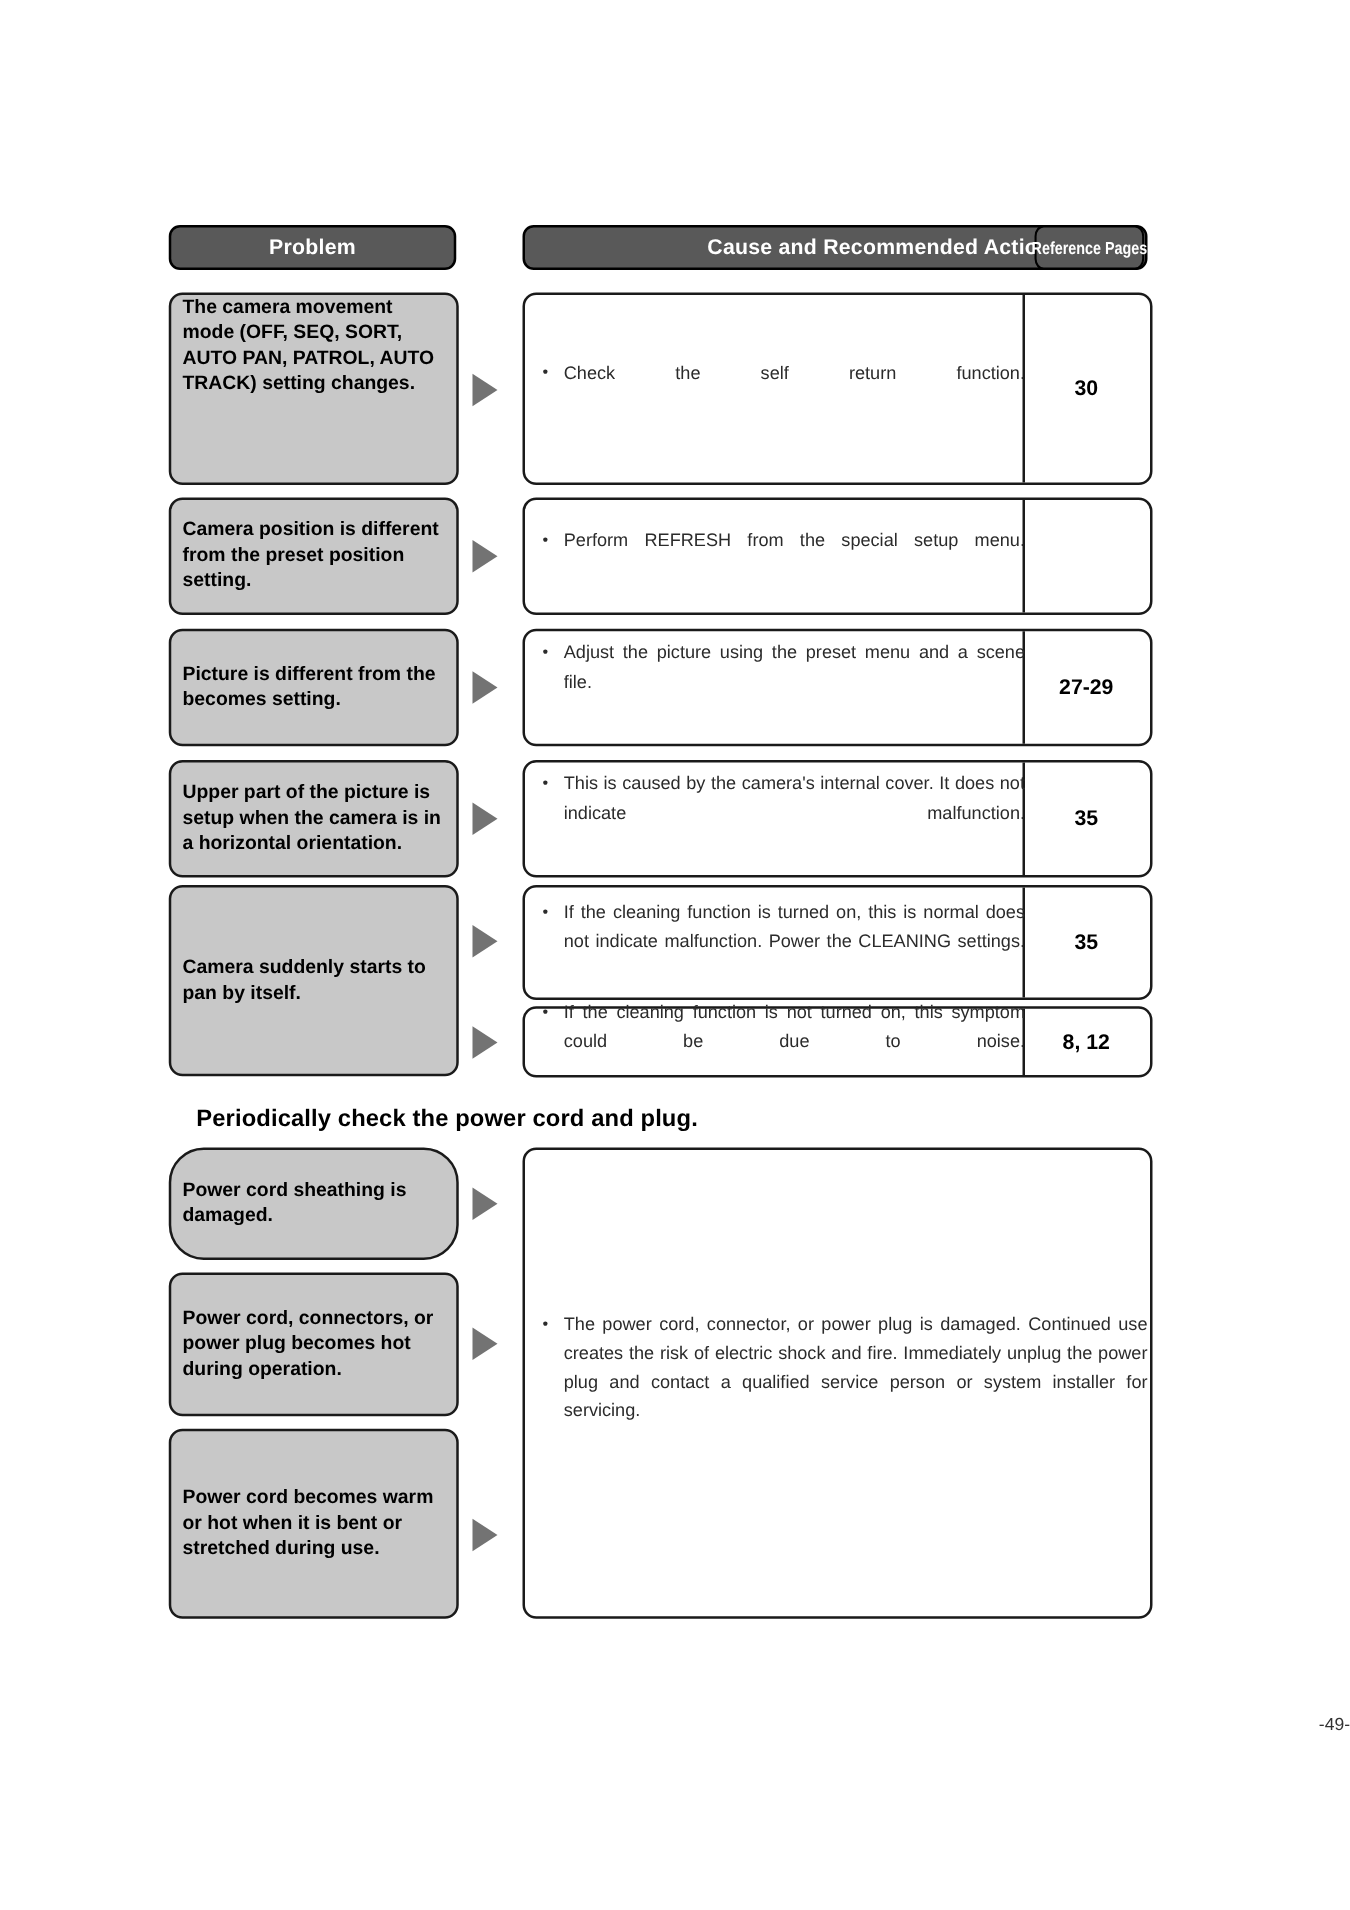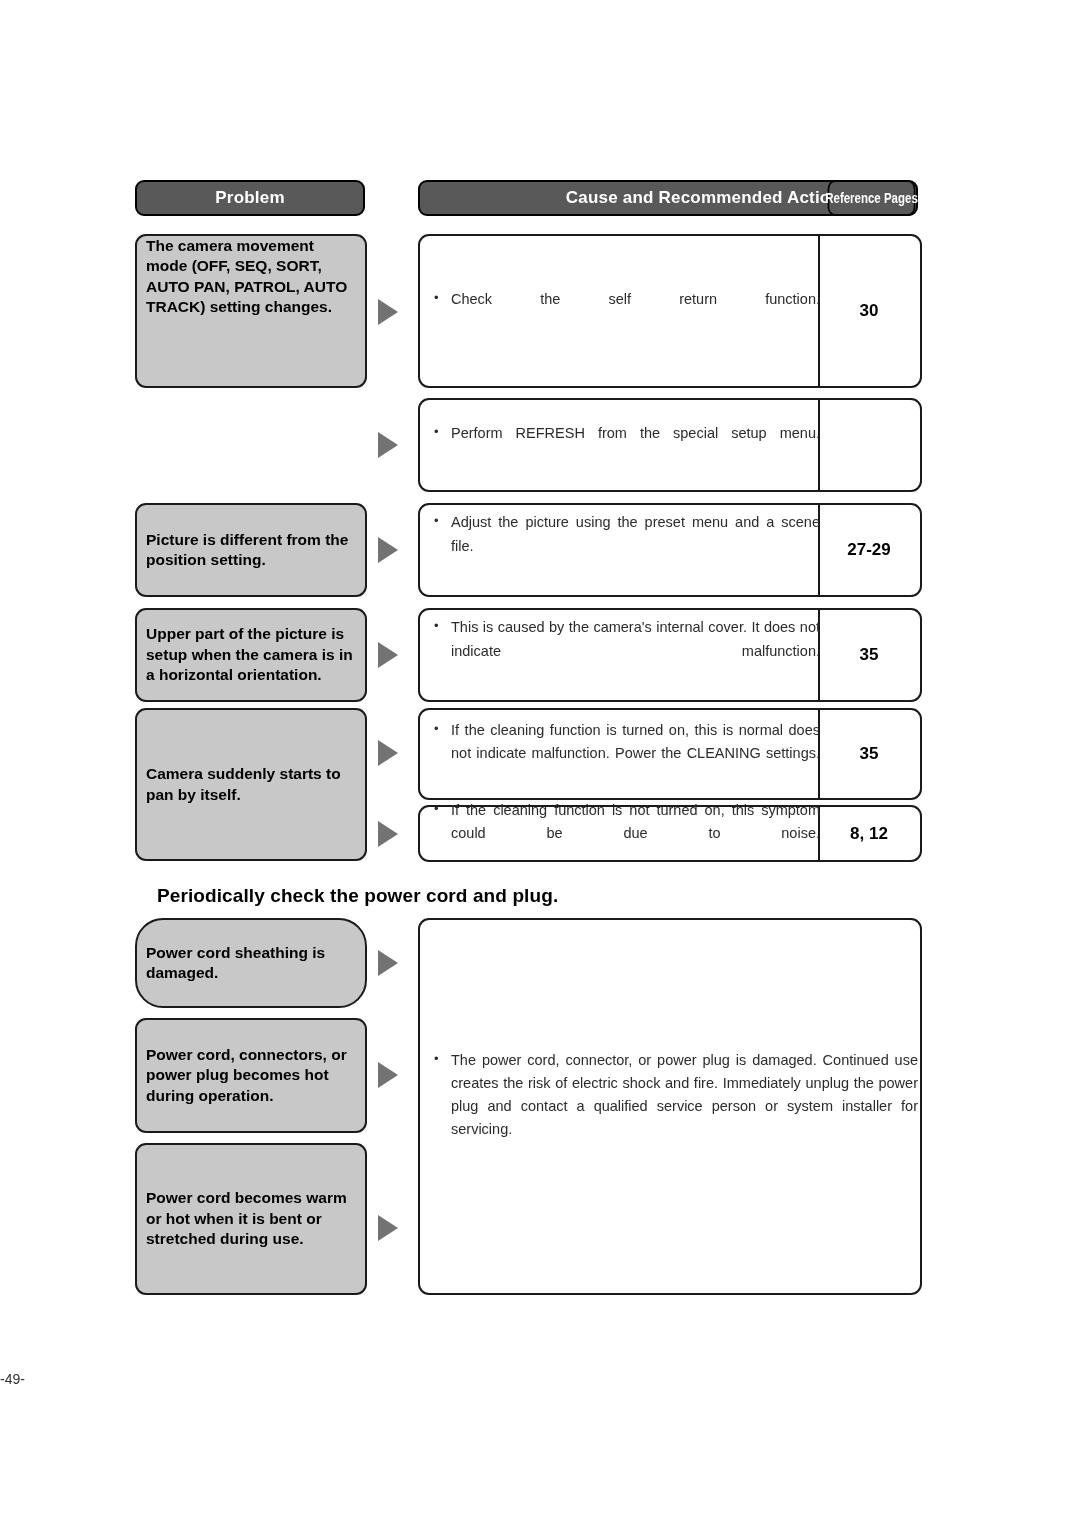--- a/index.html
+++ b/index.html
@@ -179,21 +179,21 @@
     letter-spacing: 0.1px;
     white-space: nowrap;
   }
 
   
   .page-number {
     position: absolute;
     left: 0;
     right: 0;
     top: 1355px;
-    text-align: left;
+    text-align: right;
     font-size: 14px;
     color: #333333;
   }
 </style>
 </head>
 <body>
 
 <div class="page">
 
   <div class="header-row">
@@ -216,31 +216,34 @@
     <div class="divider" style="left:398px;"></div>
     <div class="cause-text" style="width:398px;">
       <span class="bullet">•</span>
       <span class="body">Check the self return function.</span>
     </div>
     <div class="refnum" style="left:398px; right:0;align-items:center;">
       <span>30</span>
     </div>
   </div>
 
+  <div class="pbox" style="left:135px; top:382px; width:232px; height:94px;">
+    <span>Camera position is different from the preset position setting.</span>
+  </div>
   <div class="arrow" style="left:378px; top:416px;"></div>
   <div class="cbox" style="left:418px; top:382px; width:504px; height:94px;">
     <div class="divider" style="left:398px;"></div>
     <div class="cause-text" style="width:398px;">
       <span class="bullet">•</span>
       <span class="body">Perform REFRESH from the special setup menu.</span>
     </div>
   </div>
 
   <div class="pbox" style="left:135px; top:487px; width:232px; height:94px;">
-    <span>Picture is different from the position setting.</span>
+    <span>Picture is different from the becomes setting.</span>
   </div>
   <div class="arrow" style="left:378px; top:521px;"></div>
   <div class="cbox" style="left:418px; top:487px; width:504px; height:94px;">
     <div class="divider" style="left:398px;"></div>
     <div class="cause-text" style="width:398px; top:46%;">
       <span class="bullet">•</span>
       <span class="body">Adjust the picture using the preset menu and a scene file.</span>
     </div>
     <div class="refnum" style="left:398px; right:0;">
       <span>27-29</span>

